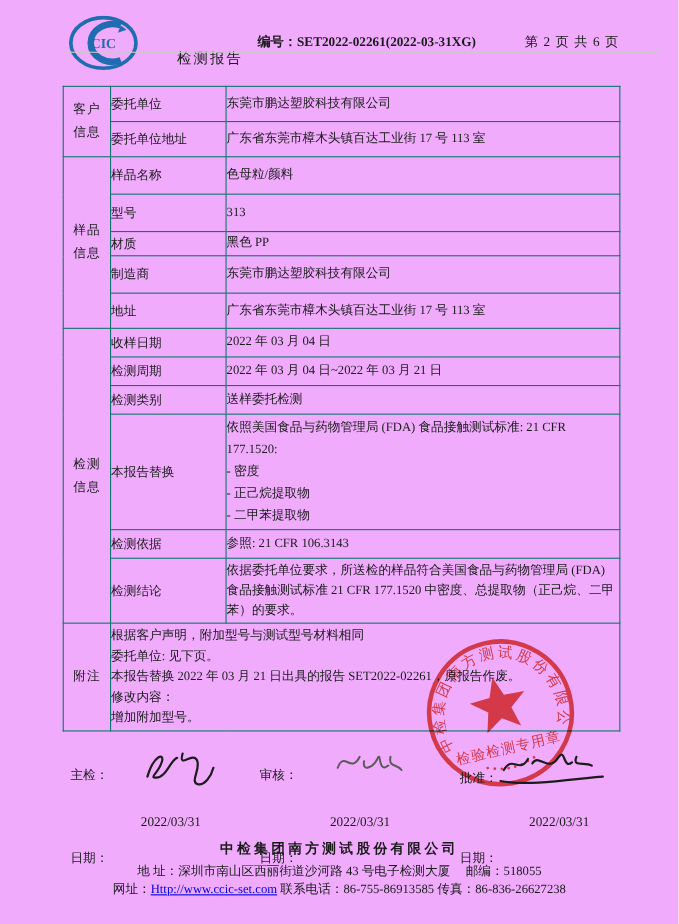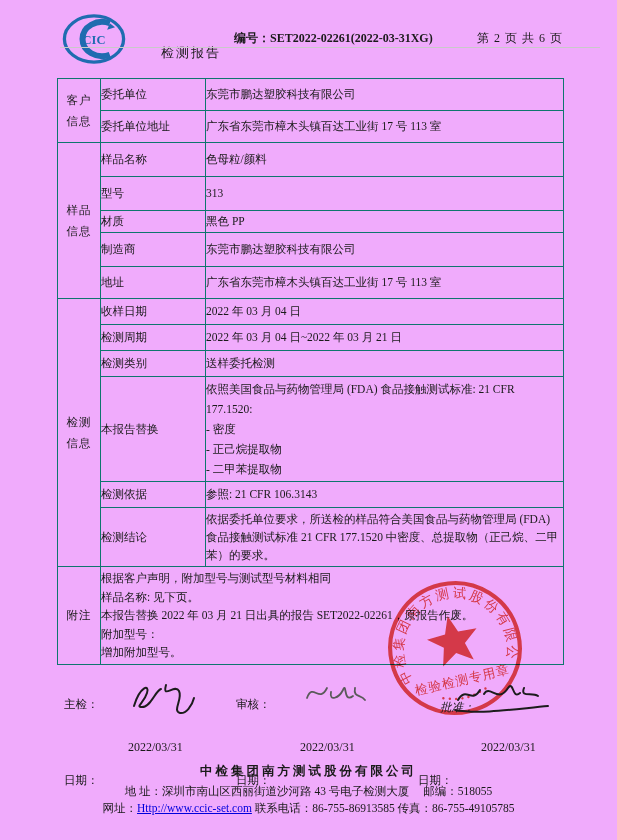--- a/index.html
+++ b/index.html
@@ -128,23 +128,23 @@
     </tr>
     <tr style="height:53px">
       <td class="lbl">检测结论</td>
       <td class="val" style="line-height:18px;margin-left:24px;">依据委托单位要求，所送检的样品符合美国食品与药物管理局 (FDA) 食品接触测试标准 21 CFR 177.1520 中密度、总提取物（正己烷、二甲苯）的要求。</td>
     </tr>
 
     <tr style="height:93px">
       <td class="grp">附注</td>
       <td class="note" colspan="2">
         <div>根据客户声明，附加型号与测试型号材料相同</div>
-        <div>样品名称: 见下页。</div>
+        <div>委托单位: 见下页。</div>
         <div>本报告替换 2022 年 03 月 21 日出具的报告 SET2022-02261，原报告作废。</div>
-        <div>附加型号：</div>
+        <div>修改内容：</div>
         <div>增加附加型号。</div>
       </td>
     </tr>
   </tbody>
     </table>
 
   <svg class="stamp" viewBox="0 0 140 140">
     <circle cx="70" cy="70" r="63" fill="none" stroke="#e0453a" stroke-width="4"></circle>
     <polygon fill="#e0453a" points="70,38 76.5,55.1 94.7,56 80.5,67.4 85.3,85 70,75 54.7,85 59.5,67.4 45.3,56 63.5,55.1"></polygon>
     <defs>
@@ -167,35 +167,35 @@
   </svg>
 
   <div class="sig-label" style="left:64px;top:697px;">主检：</div>
   <svg class="sig-img" style="left:118px;top:676px;" width="90" height="44" viewBox="0 0 90 44">
     <path d="M16,30 C22,10 32,8 29,17 C26,27 17,31 24,31 C33,31 37,15 43,13 M48,9 C44,24 57,7 61,15 C65,23 54,35 62,37 C68,38 74,30 76,22" fill="none" stroke="#1c1c1c" stroke-width="2" stroke-linecap="round"></path>
   </svg>
   <div class="sig-label" style="left:236px;top:697px;">审核：</div>
   <svg class="sig-img" style="left:295px;top:676px;" width="80" height="40" viewBox="0 0 80 40">
     <path d="M12,22 C18,6 24,28 32,12 M36,16 C34,26 44,22 48,14 C52,5 48,28 58,20 M60,12 C58,22 66,18 70,24" fill="none" stroke="#5a5a5a" stroke-width="1.8" stroke-linecap="round"></path>
   </svg>
-  <div class="sig-label" style="left:440px;top:700px;font-style:italic;">批准：</div>
+  <div class="sig-label" style="left:418px;top:700px;">批准：</div>
   <svg class="sig-img" style="left:450px;top:678px;" width="105" height="46" viewBox="0 0 105 46">
     <path d="M8,22 C16,8 22,26 30,12 M34,16 C40,6 48,26 58,10 C64,2 62,22 70,15 M74,10 C70,20 82,14 88,18 M5,32 C32,37 72,30 98,28" fill="none" stroke="#1c1c1c" stroke-width="2" stroke-linecap="round"></path>
   </svg>
 
   <div class="sig-date-label" style="left:64px;top:741px;">日期：</div>
   <div class="sig-date" style="left:128px;top:740px;">2022/03/31</div>
   <div class="sig-date-label" style="left:236px;top:741px;">日期：</div>
   <div class="sig-date" style="left:300px;top:740px;">2022/03/31</div>
   <div class="sig-date-label" style="left:418px;top:741px;">日期：</div>
   <div class="sig-date" style="left:481px;top:740px;">2022/03/31</div>
 
   <div class="ft-company">中检集团南方测试股份有限公司</div>
   <div class="ft-line2">
     <span>地  址：</span><span>深圳市南山区西丽街道沙河路 43 号电子检测大厦</span><span class="sp"></span><span>邮编：</span><span>518055</span>
   </div>
   <div class="ft-line3">
     <span>网址：</span><a href="#" class="ft-url">Http://www.ccic-set.com</a>
     <span>联系电话：</span><span>86-755-86913585</span>
-    <span>传真：</span><span>86-755-49105785</span>
+    <span>传真：</span><span>86-836-26627238</span>
   </div>
 
 </div>
 
 </body></html>

